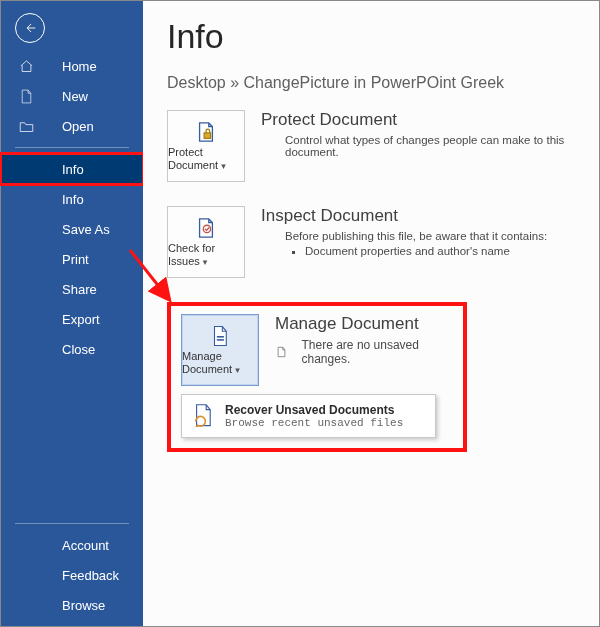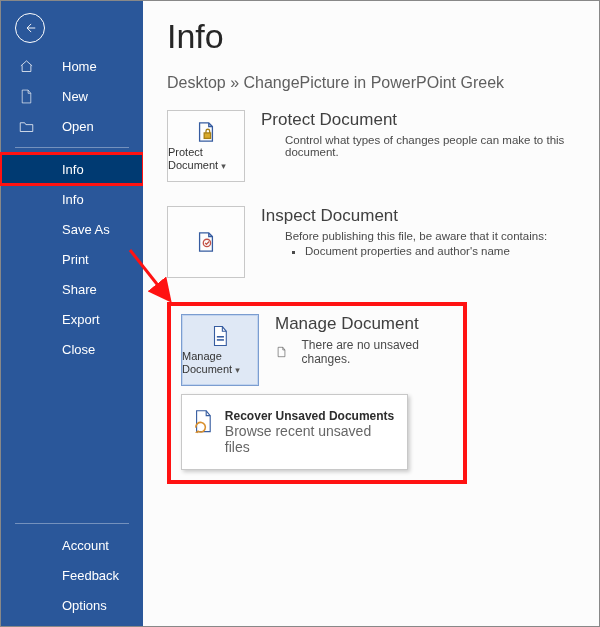--- a/index.html
+++ b/index.html
@@ -120,32 +120,32 @@
   
   .highlight {
     border:4px solid #ff1212;
     padding:8px 10px 10px 10px;
     width:300px;
   }
   .highlight .row { margin-bottom:8px; }
   .highlight .tile { background:#dfe8f5; border:1px solid #7b9dd0; box-shadow: inset 0 0 0 1px #c1d4ef;}
   
   .dropdown {
-    width:227px;
+    width:255px;
     border:1px solid #c8c8c8;
     background:#fff;
     box-shadow:2px 2px 4px rgba(0,0,0,0.2);
-    padding:14px 8px;
+    padding:8px 8px;
     margin-top:2px;
     display:flex; gap:9px;
     cursor:pointer;
   }
   .dropdown .dicon { width:26px; display:flex; align-items:flex-start; justify-content:center;}
   .dropdown .dtxt .dtitle { font-size:12px; font-weight:600; color:#2d2d2d; }
-  .dropdown .dtxt .dsub { font-size:14px; color:#666; }
+  .dropdown .dtxt .dsub { font-size:11px; color:#666;font-family:Liberation Mono, monospace; }
 
   
   .arrow {
     position:absolute;
     left:126px; top:246px;
     pointer-events:none;
   }
 </style>
 </head>
 <body>
@@ -221,21 +221,21 @@
     <div class="side-item">
       <span class="icon"></span>
       <span>Account</span>
     </div>
     <div class="side-item">
       <span class="icon"></span>
       <span>Feedback</span>
     </div>
     <div class="side-item">
       <span class="icon"></span>
-      <span>Options</span>
+      <span>Browse</span>
     </div>
   </div>
 
   <div class="content">
     <h1 class="page-title">Info</h1>
     <div class="breadcrumb">Desktop » ChangePicture in PowerPOint Greek</div>
 
     <div class="row">
       <div class="tile">
         <span class="ticon">
@@ -255,20 +255,21 @@
 
     <div class="row">
       <div class="tile">
         <span class="ticon">
           <svg width="22" height="22" viewBox="0 0 24 24" fill="none" stroke="#365ca0" stroke-width="1.4">
             <path d="M5 2 h10 l4 4 v16 h-14 z M15 2 v4 h4"></path>
             <circle cx="13" cy="13" r="4" stroke="#c35247"></circle>
             <path d="M11 13 l1.5 1.5 l3 -3" stroke="#c35247"></path>
           </svg>
         </span>
+        <span class="tlabel"><span>Check for Issues</span> <span class="chev">▾</span></span>
       </div>
       <div class="rowtext">
         <h3>Inspect Document</h3>
         <p>Before publishing this file, be aware that it contains:</p>
         <ul>
             <li>Document properties and author's name</li>
           </ul>
       </div>
     </div>
 

